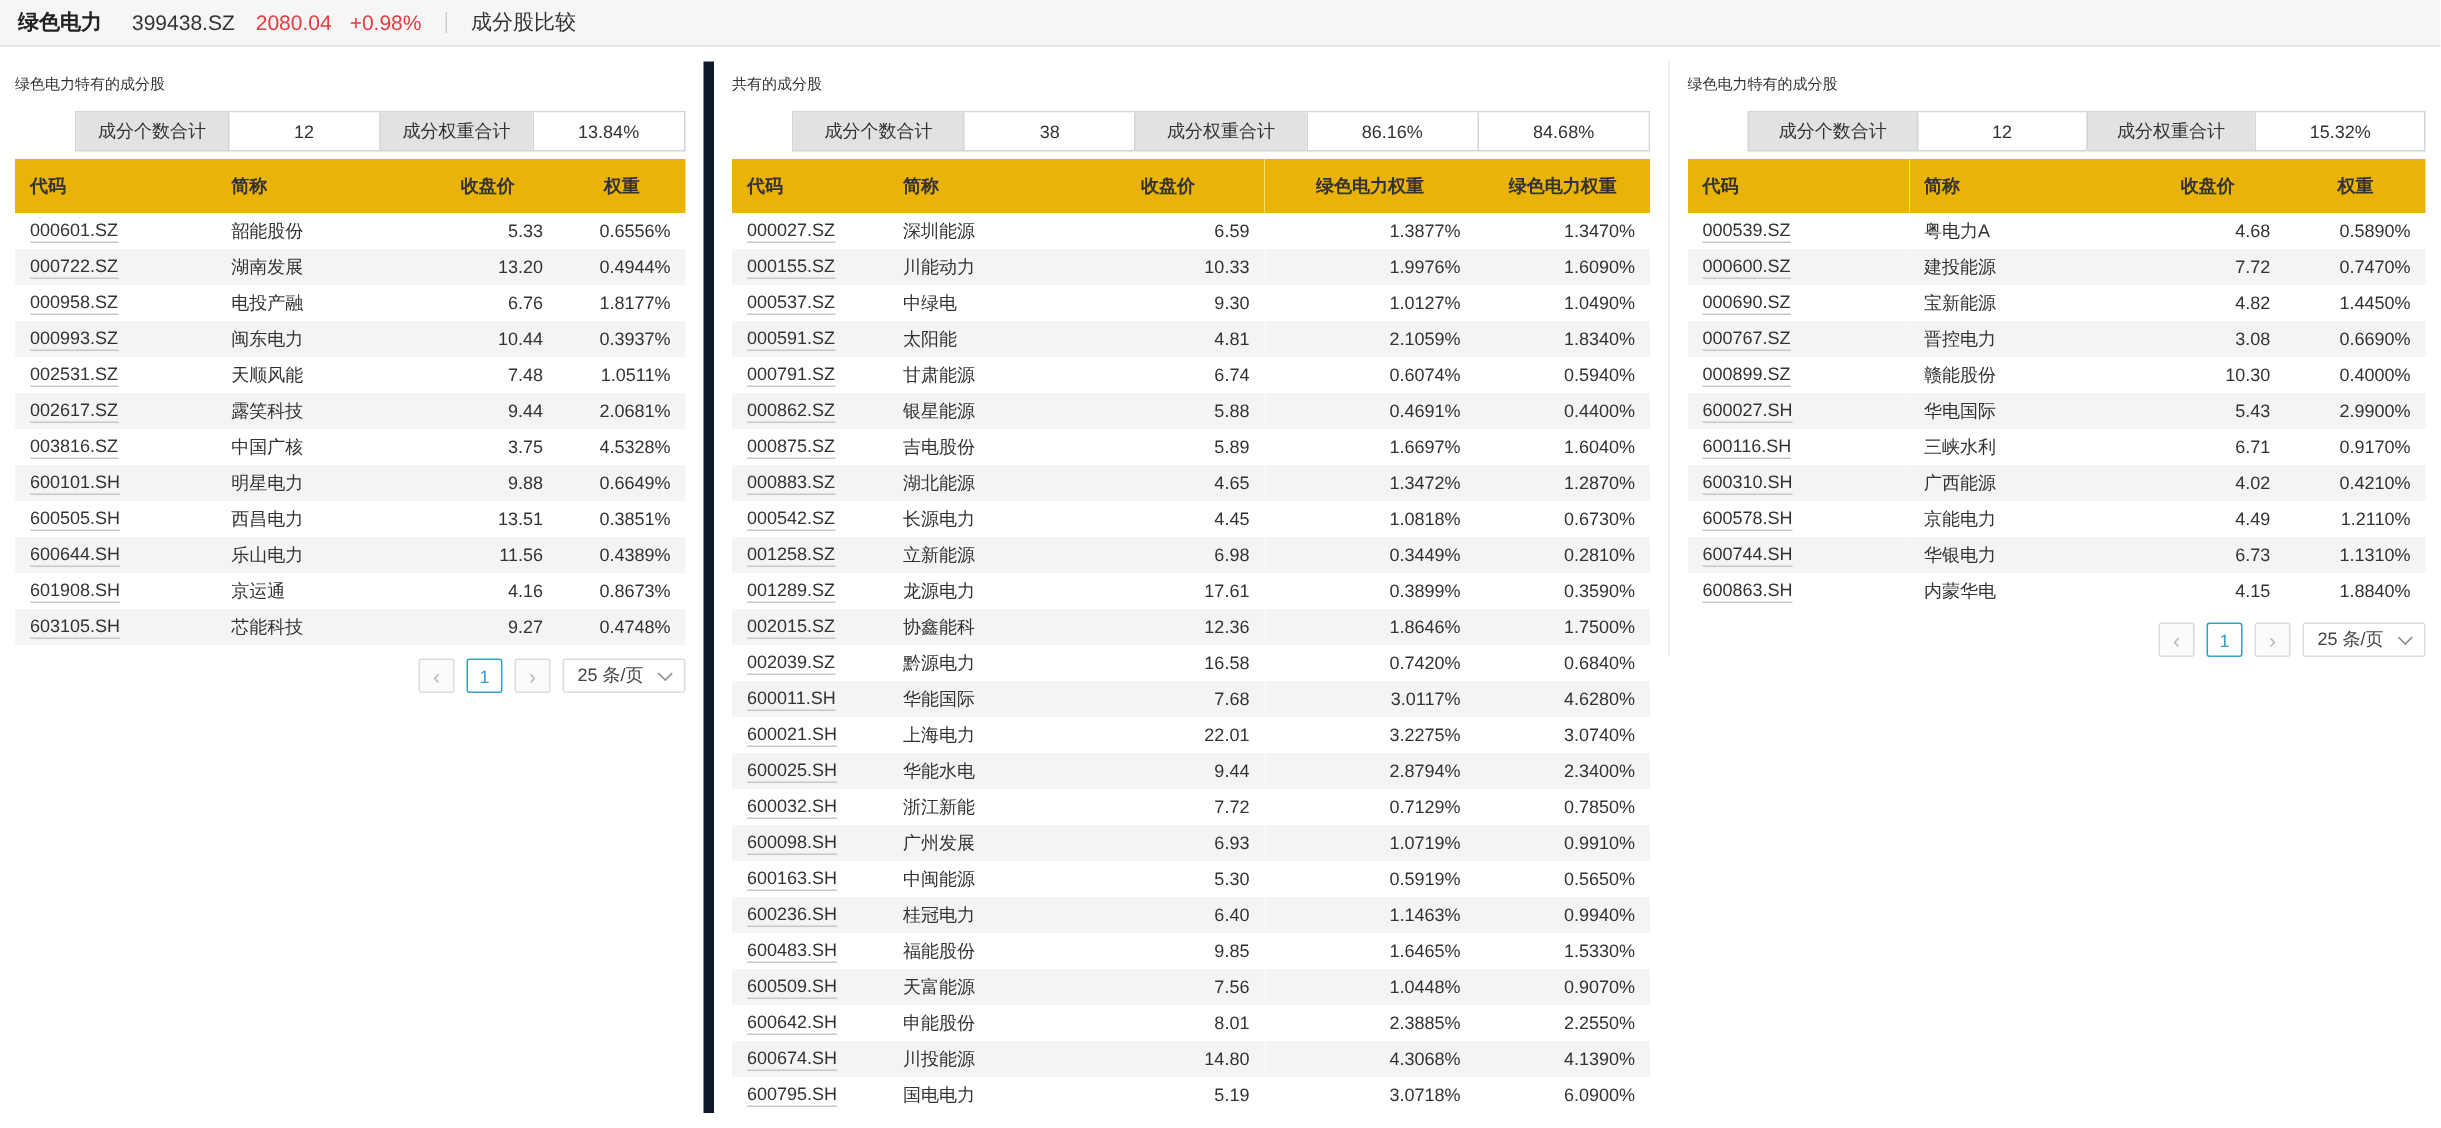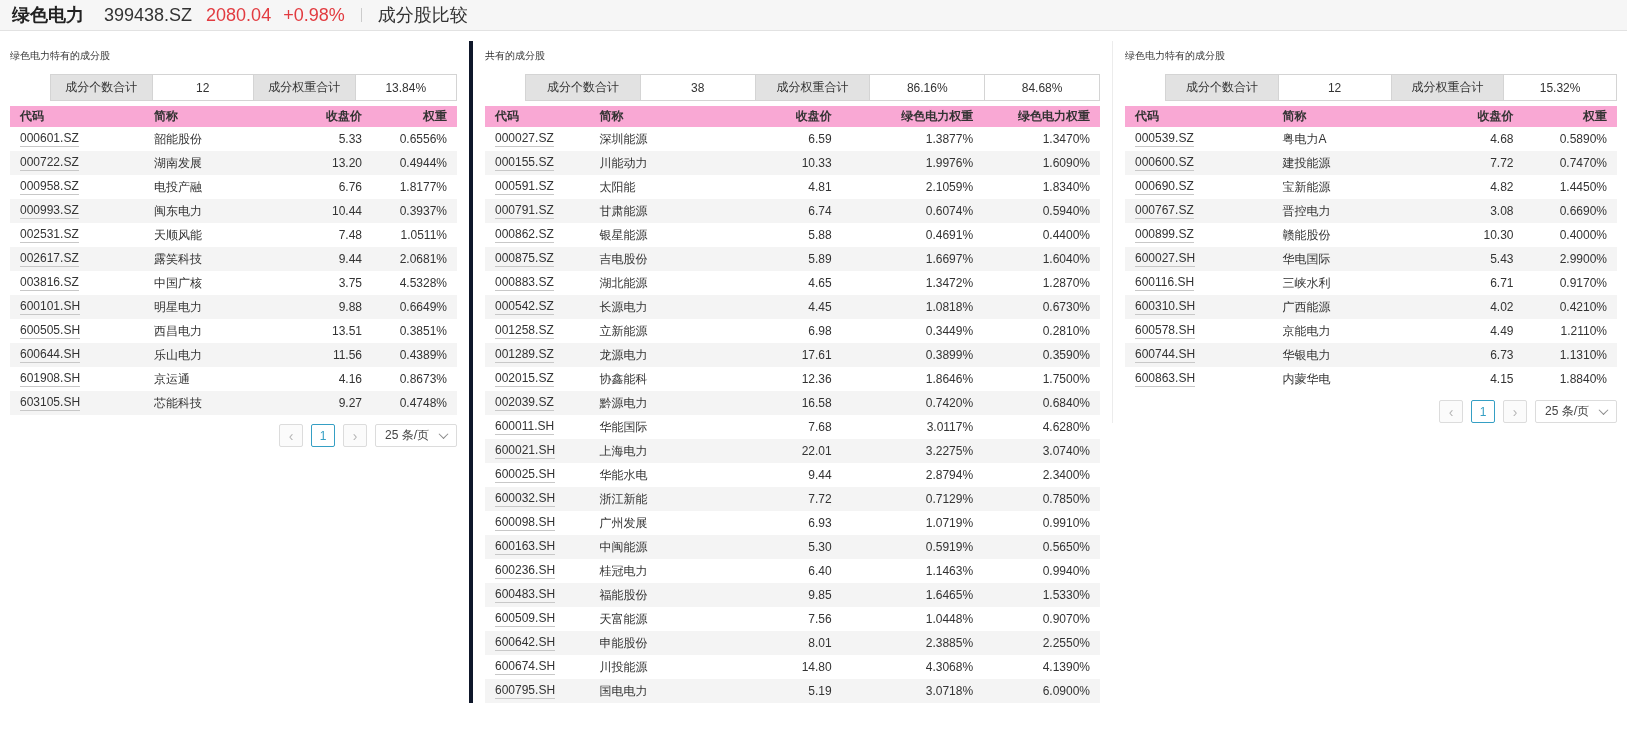--- a/index.html
+++ b/index.html
@@ -1,50 +1,50 @@
 <!DOCTYPE html>
 <html><head>
 <meta charset="utf-8">
 <style>
   * { box-sizing: border-box; margin: 0; padding: 0; }
   html, body { width: 1627px; height: 752px; overflow: hidden; background: #fff;
     font-family: "Liberation Sans", "DejaVu Sans", sans-serif; color: #333; }
 
   
   .topbar { height: 31px; display: flex; align-items: center; padding: 0 12px;
-    background: #f6f6f6; border-bottom: 1px solid #e2e2e2; font-size: 18px; }
+    background: #f6f6f6; border-bottom: 1px solid #e2e2e2; font-size: 14px; }
   .idx-name { font-weight: bold; color: #222; }
   .idx-code { margin-left: 20px; color: #333; }
   .idx-price { margin-left: 14px; color: #e23b40; }
   .idx-chg { margin-left: 12px; color: #e23b40; }
   .vdiv { width: 1px; height: 14px; background: #ccc; margin: 0 16px; }
   .nav-label { color: #333; cursor: pointer; }
 
   
   .content { display: flex; padding: 10px 10px 0 10px; align-items: flex-start; }
   .panel { flex-shrink: 0; }
   .panel-0 { width: 447px; }
-  .panel-1 { width: 631px; margin-left: 12px; border-left: 4px solid #0f172a; padding-left: 12px; }
+  .panel-1 { width: 631px; margin-left: 12px; border-left: 7px solid #0f172a; padding-left: 12px; }
   .panel-2 { flex: 1 1 auto; margin-left: 12px; border-left: 1px solid #ececec; padding-left: 12px; }
 
   .panel-title { font-size: 10px; color: #333; margin: 8px 0 11px 0; }
 
   
   .summary-bar { display: flex; height: 27px; border: 1px solid #d4d4d4; margin-bottom: 5px; margin-left: 40px; }
   .summary-cell { flex: 1; display: flex; align-items: center; justify-content: center;
     font-size: 12px; border-left: 1px solid #d4d4d4; white-space: nowrap; overflow: hidden; }
   .summary-cell:first-child { border-left: none; }
   .summary-cell.kind-label { background: #e2e2e2; }
   .summary-cell.kind-value { background: #fff; }
 
   
   table { width: 100%; border-collapse: collapse; font-size: 12px; table-layout: fixed; }
-  thead th { background: #f9a8d4; font-weight: bold; height: 21px; padding: 0 10px;
+  thead th { background: #eab308; font-weight: bold; height: 36px; padding: 0 10px;
     text-align: left; white-space: nowrap; overflow: hidden; }
-  thead th.num { text-align: right; }
+  thead th.num { text-align: center; }
   tbody td { height: 24px; padding: 0 10px; white-space: nowrap; overflow: hidden; }
   tbody td.num { text-align: right; }
   tbody tr:nth-child(even) { background: #f4f4f4; }
   .code-link { display: inline-block; border-bottom: 1px solid #c8c8c8; padding-bottom: 1px;
     color: #333; cursor: pointer; }
 
   
   .pager { display: flex; justify-content: flex-end; align-items: center; gap: 8px; margin-top: 9px; }
   .pager-btn { width: 24px; height: 23px; border: 1px solid #dcdcdc; background: #fbfbfb;
     border-radius: 2px; display: flex; align-items: center; justify-content: center;
@@ -203,20 +203,27 @@
             <td class="num">1.3470%</td>
           </tr>
           <tr>
             <td class=""><span class="code-link">000155.SZ</span></td>
             <td class="">川能动力</td>
             <td class="num">10.33</td>
             <td class="num">1.9976%</td>
             <td class="num">1.6090%</td>
           </tr>
           <tr>
+            <td class=""><span class="code-link">000537.SZ</span></td>
+            <td class="">中绿电</td>
+            <td class="num">9.30</td>
+            <td class="num">1.0127%</td>
+            <td class="num">1.0490%</td>
+          </tr>
+          <tr>
             <td class=""><span class="code-link">000591.SZ</span></td>
             <td class="">太阳能</td>
             <td class="num">4.81</td>
             <td class="num">2.1059%</td>
             <td class="num">1.8340%</td>
           </tr>
           <tr>
             <td class=""><span class="code-link">000791.SZ</span></td>
             <td class="">甘肃能源</td>
             <td class="num">6.74</td>

